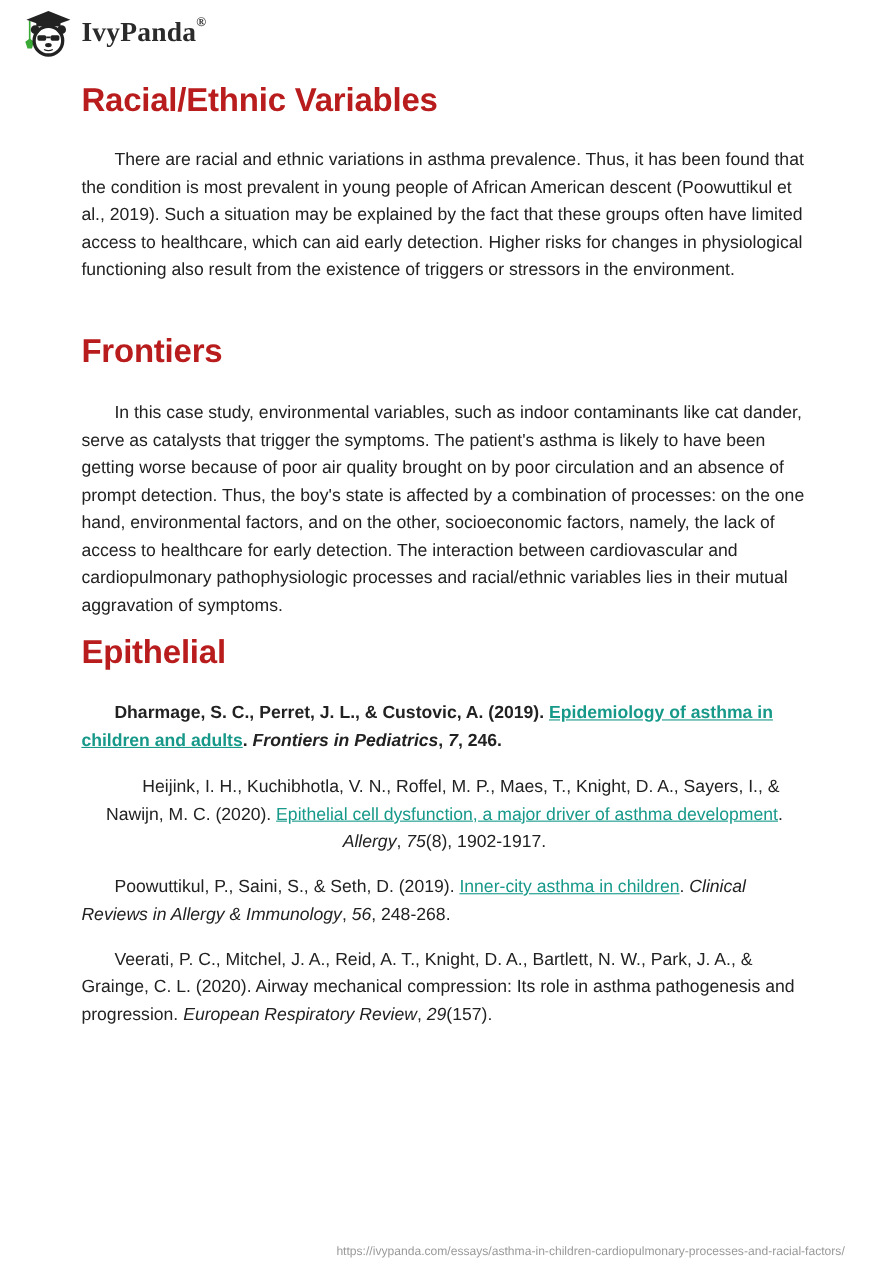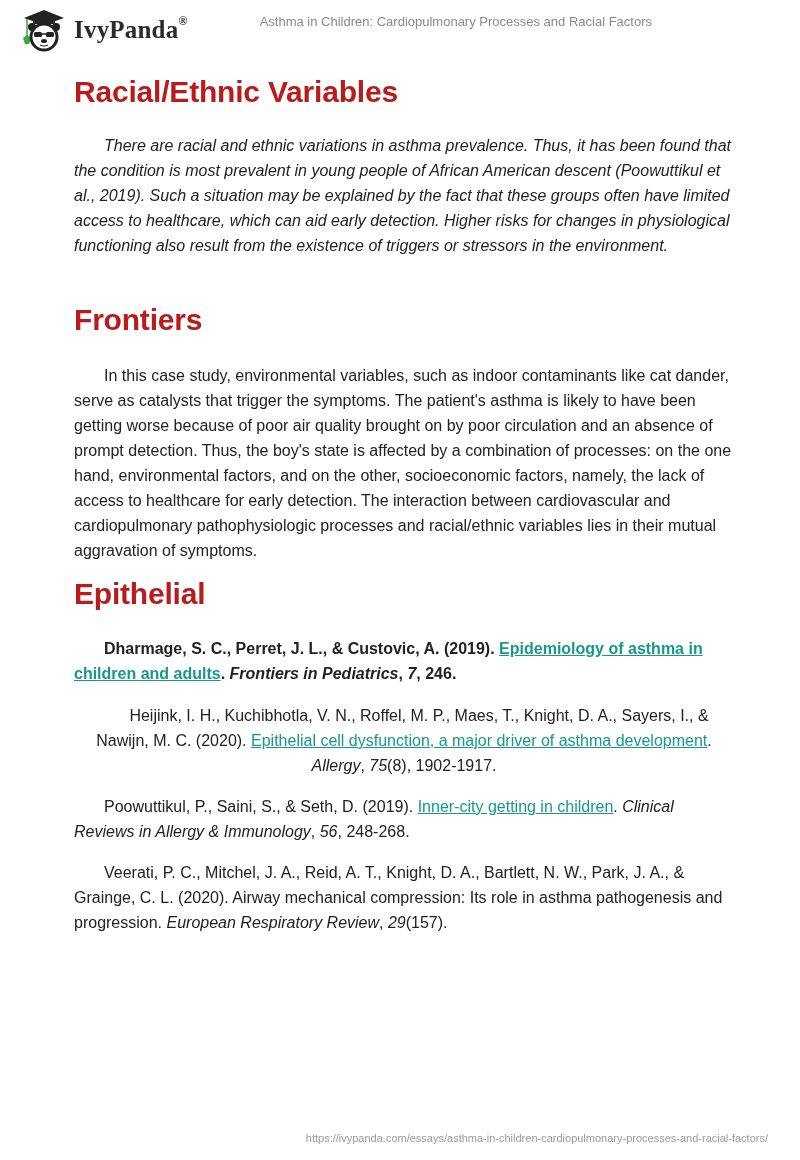--- a/index.html
+++ b/index.html
@@ -9,21 +9,21 @@
   .logo { position: absolute; left: 18px; top: 8px; display: flex; align-items: center; }
   .logo svg { width: 52px; height: 44px; }
   .logo-text { font-family: "Liberation Serif", serif; font-weight: bold; font-size: 25px; color: #2b2b2b; margin-left: 4px; letter-spacing: 0.2px; }
   .logo-text sup { font-size: 12px; position: relative; top: -4px; }
   .doc-title { position: absolute; right: 32px; top: 14px; font-size: 13px; color: #8a8a8a; }
   .content { position: absolute; left: 74px; top: 70px; width: 660px; }
   h2 { font-size: 30px; font-weight: bold; margin: 0; color: #b91c1c; line-height: 40px; letter-spacing: -0.2px; }
   p { font-size: 16px; line-height: 25px; margin: 0; color: #222; }
   p.body { text-indent: 30px; }
   .sec1-h { position: absolute; top: 2px; }
-  .sec1-p { position: absolute; top: 63px; width: 660px; font-style: italic; }
+  .sec1-p { position: absolute; top: 63px; width: 660px; }
   .sec2-h { position: absolute; top: 230px; }
   .sec2-p { position: absolute; top: 293px; width: 660px; }
   .sec3-h { position: absolute; top: 504px; }
   .ref { position: absolute; width: 660px; text-indent: 30px; }
   .ref1 { top: 566px; font-weight: bold; }
   .ref2 { top: 633px; text-align: center; }
   .ref3 { top: 724px; }
   .ref4 { top: 790px; }
   a.link { color: #17998a; text-decoration: underline; }
   .footer-url { position: absolute; right: 32px; top: 1132px; font-size: 11px; color: #9a9a9a; }
@@ -42,34 +42,33 @@
       <circle cx="14" cy="19" r="4" fill="#222"></circle>
       <circle cx="38" cy="19" r="4" fill="#222"></circle>
       <rect x="16" y="24" width="8" height="5" rx="1.5" fill="#222"></rect>
       <rect x="28" y="24" width="8" height="5" rx="1.5" fill="#222"></rect>
       <line x1="24" y1="26" x2="28" y2="26" stroke="#222" stroke-width="1.5"></line>
       <ellipse cx="26" cy="33" rx="3" ry="2" fill="#222"></ellipse>
       <path d="M22,37 Q26,39 30,37" stroke="#222" stroke-width="1.2" fill="none"></path>
     </svg>
     <span class="logo-text"><span>IvyPanda</span><sup>®</sup></span>
   </div>
-  <div class="doc-title">Asthma in Children: Cardiopulmonary Processes and Racial Factors</div>
 </div>
 
 <div class="content">
   <h2 class="sec1-h">Racial/Ethnic Variables</h2>
   <p class="body sec1-p">There are racial and ethnic variations in asthma prevalence. Thus, it has been found that the condition is most prevalent in young people of African American descent (Poowuttikul et al., 2019). Such a situation may be explained by the fact that these groups often have limited access to healthcare, which can aid early detection. Higher risks for changes in physiological functioning also result from the existence of triggers or stressors in the environment.</p>
 
   <h2 class="sec2-h">Frontiers</h2>
   <p class="body sec2-p">In this case study, environmental variables, such as indoor contaminants like cat dander, serve as catalysts that trigger the symptoms. The patient's asthma is likely to have been getting worse because of poor air quality brought on by poor circulation and an absence of prompt detection. Thus, the boy's state is affected by a combination of processes: on the one hand, environmental factors, and on the other, socioeconomic factors, namely, the lack of access to healthcare for early detection. The interaction between cardiovascular and cardiopulmonary pathophysiologic processes and racial/ethnic variables lies in their mutual aggravation of symptoms.</p>
 
   <h2 class="sec3-h">Epithelial</h2>
 
   <p class="ref ref1"><span>Dharmage, S. C., Perret, J. L., &amp; Custovic, A. (2019). </span><a class="link">Epidemiology of asthma in children and adults</a><span>. </span><i>Frontiers in Pediatrics</i><span>, </span><i>7</i><span>, 246.</span></p>
 
   <p class="ref ref2"><span>Heijink, I. H., Kuchibhotla, V. N., Roffel, M. P., Maes, T., Knight, D. A., Sayers, I., &amp; Nawijn, M. C. (2020). </span><a class="link">Epithelial cell dysfunction, a major driver of asthma development</a><span>. </span><i>Allergy</i><span>, </span><i>75</i><span>(8), 1902-1917.</span></p>
 
-  <p class="ref ref3"><span>Poowuttikul, P., Saini, S., &amp; Seth, D. (2019). </span><a class="link">Inner-city getting in children</a><span>. </span><i>Clinical Reviews in Allergy &amp; Immunology</i><span>, </span><i>56</i><span>, 248-268.</span></p>
+  <p class="ref ref3"><span>Poowuttikul, P., Saini, S., &amp; Seth, D. (2019). </span><a class="link">Inner-city asthma in children</a><span>. </span><i>Clinical Reviews in Allergy &amp; Immunology</i><span>, </span><i>56</i><span>, 248-268.</span></p>
 
   <p class="ref ref4"><span>Veerati, P. C., Mitchel, J. A., Reid, A. T., Knight, D. A., Bartlett, N. W., Park, J. A., &amp; Grainge, C. L. (2020). Airway mechanical compression: Its role in asthma pathogenesis and progression. </span><i>European Respiratory Review</i><span>, </span><i>29</i><span>(157).</span></p>
 </div>
 
 <div class="footer-url">https://ivypanda.com/essays/asthma-in-children-cardiopulmonary-processes-and-racial-factors/</div>
 
 </body></html>

